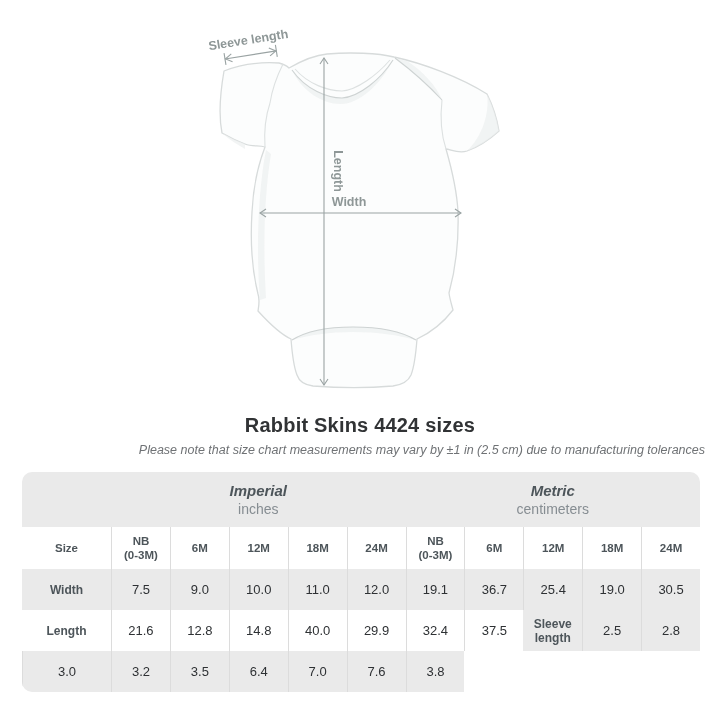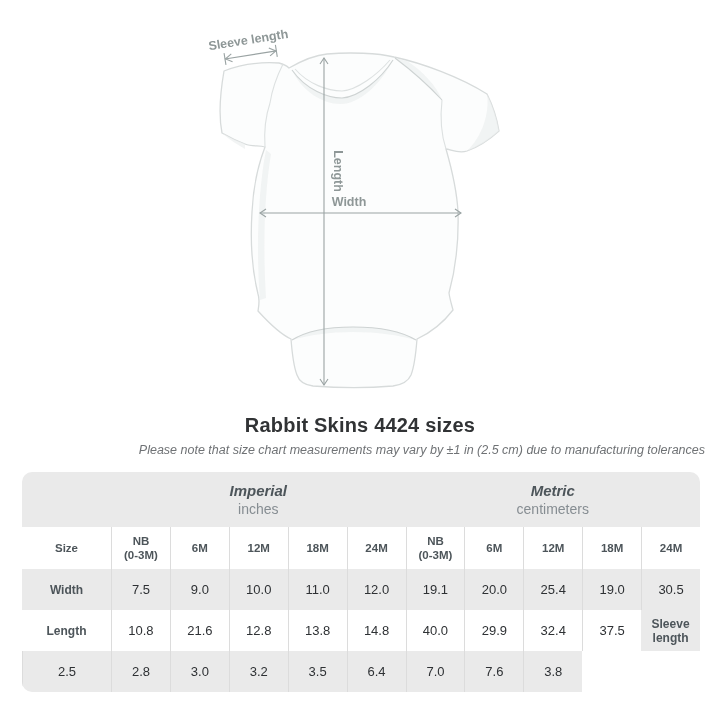--- a/index.html
+++ b/index.html
@@ -144,30 +144,28 @@
     <div class="cell head bl">18M</div>
     <div class="cell head bl">24M</div>
 
     <div class="cell rowlabel r-stripe">Width</div>
     <div class="cell val r-stripe bl">7.5</div>
     <div class="cell val r-stripe bl">9.0</div>
     <div class="cell val r-stripe bl">10.0</div>
     <div class="cell val r-stripe bl">11.0</div>
     <div class="cell val r-stripe bl">12.0</div>
     <div class="cell val r-stripe bl">19.1</div>
-    <div class="cell val r-stripe bl">20.0</div>
+    <div class="cell val r-stripe bl">36.7</div>
     <div class="cell val r-stripe bl">25.4</div>
     <div class="cell val r-stripe bl">19.0</div>
     <div class="cell val r-stripe bl">30.5</div>
 
     <div class="cell rowlabel r-white">Length</div>
-    <div class="cell val r-white bl">10.8</div>
     <div class="cell val r-white bl">21.6</div>
     <div class="cell val r-white bl">12.8</div>
-    <div class="cell val r-white bl">13.8</div>
     <div class="cell val r-white bl">14.8</div>
     <div class="cell val r-white bl">40.0</div>
     <div class="cell val r-white bl">29.9</div>
     <div class="cell val r-white bl">32.4</div>
     <div class="cell val r-white bl">37.5</div>
 
     <div class="cell rowlabel r-stripe">Sleeve length</div>
     <div class="cell val r-stripe bl">2.5</div>
     <div class="cell val r-stripe bl">2.8</div>
     <div class="cell val r-stripe bl">3.0</div>

